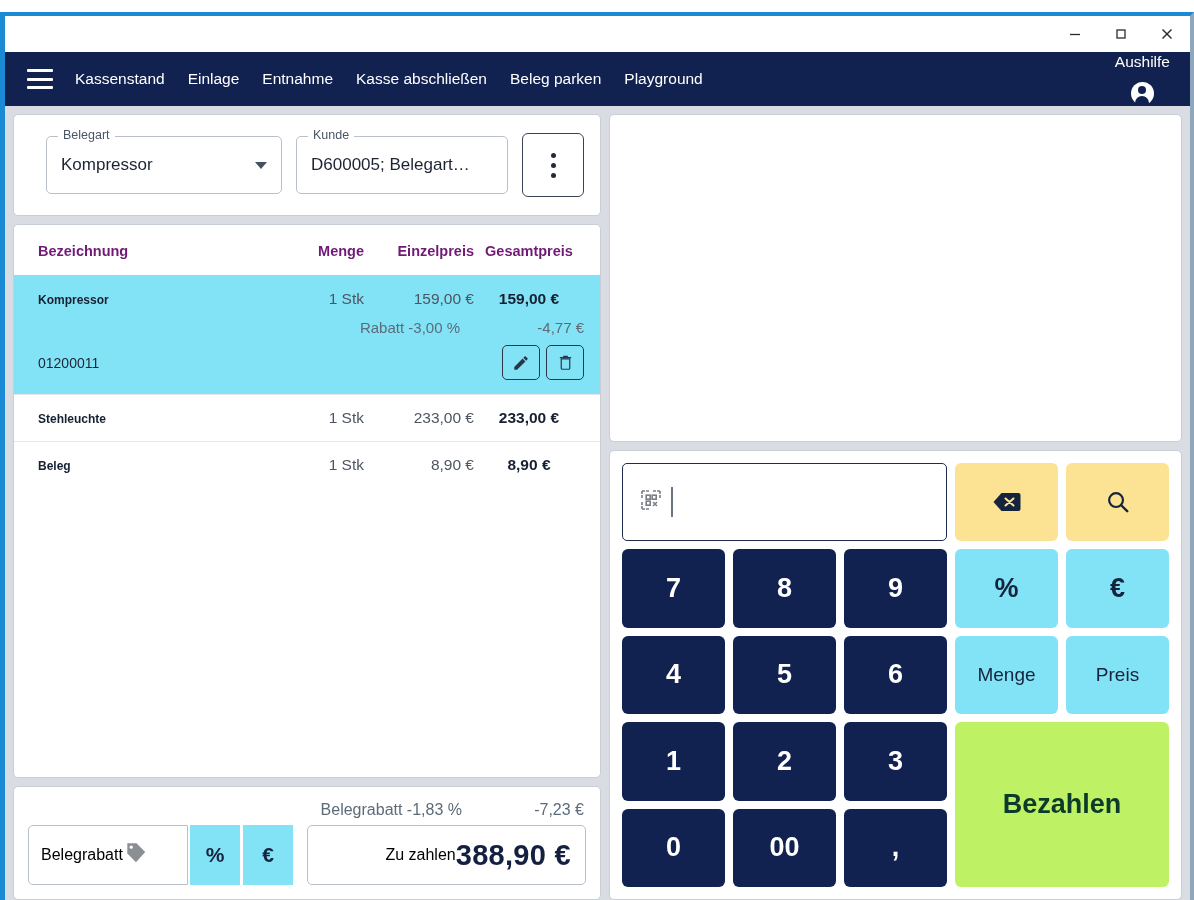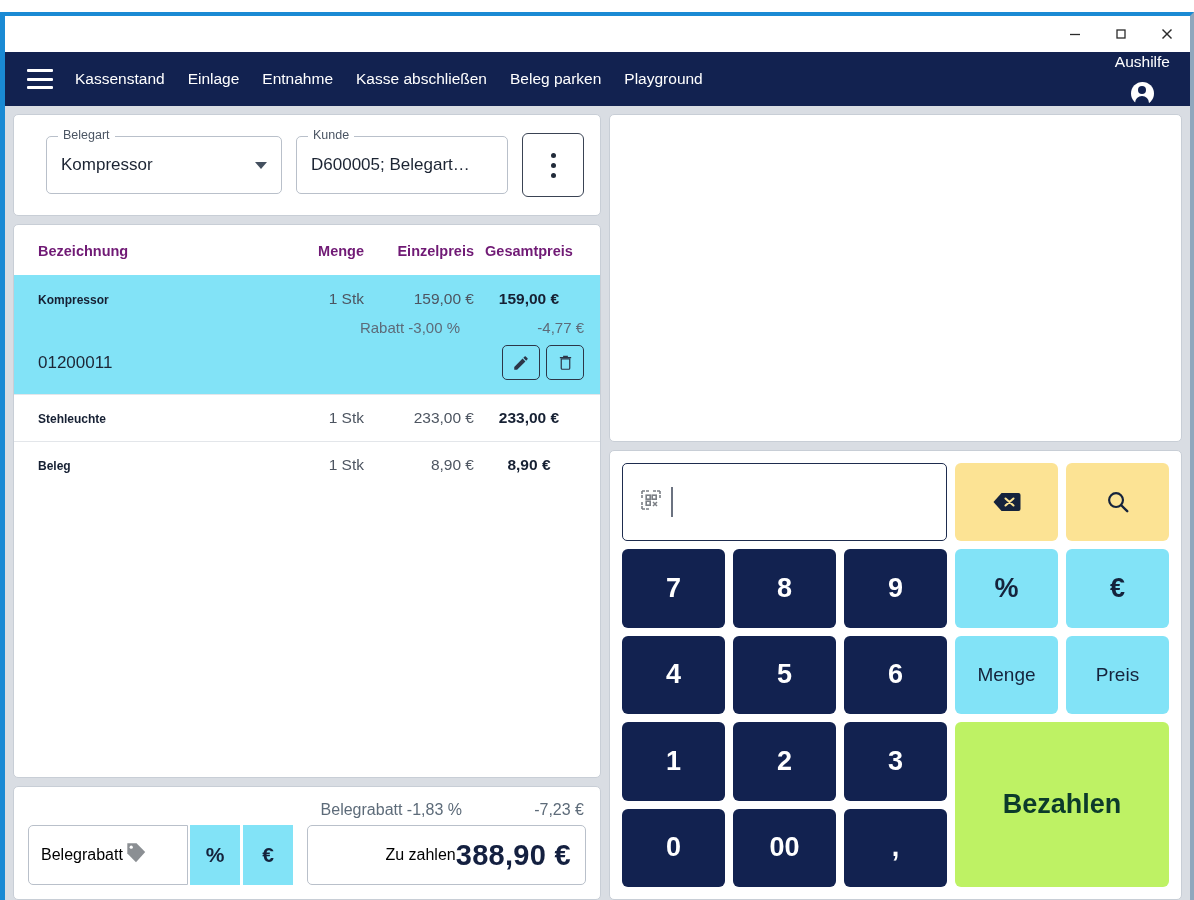--- a/index.html
+++ b/index.html
@@ -199,21 +199,21 @@
     font-size: 15px;
   }
   .row-discount .dlabel { flex: 1 1 auto; text-align: right; padding-right: 14px; }
   .row-discount .dval   { width: 110px; text-align: right; }
 
   .row-foot {
     display: flex;
     align-items: center;
     margin-top: 9px;
   }
-  .artno { flex: 1 1 auto; font-size: 17px; color: #1d2636; }
+  .artno { flex: 1 1 auto; font-size: 14px; color: #1d2636; }
   .row-actions { display: flex; gap: 6px; }
   .iconbtn {
     width: 38px; height: 35px;
     border: 1px solid #2c3648;
     border-radius: 5px;
     background: transparent;
     display: flex; align-items: center; justify-content: center;
   }
   .iconbtn svg { display:block; }
 

